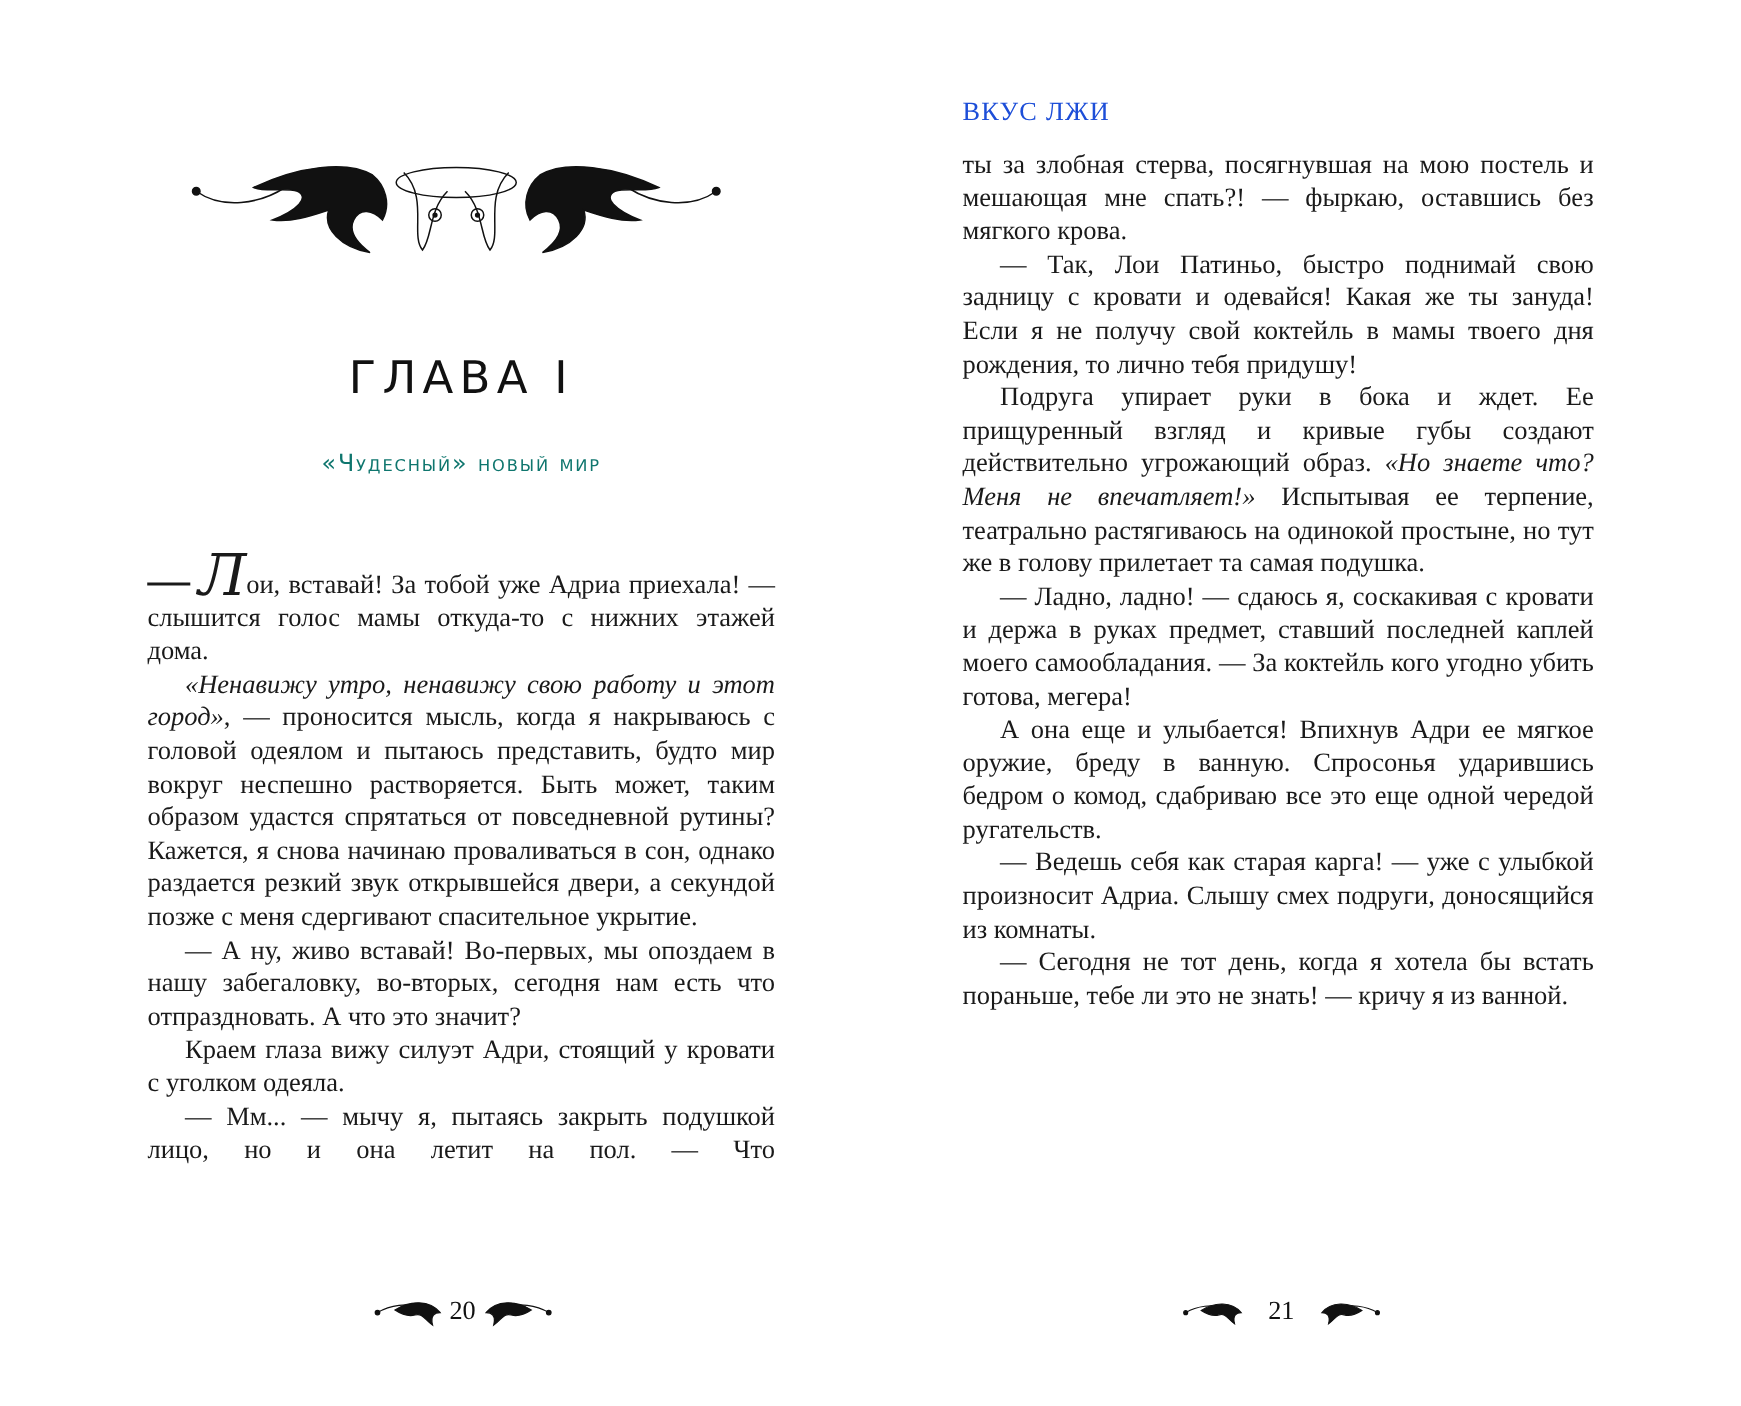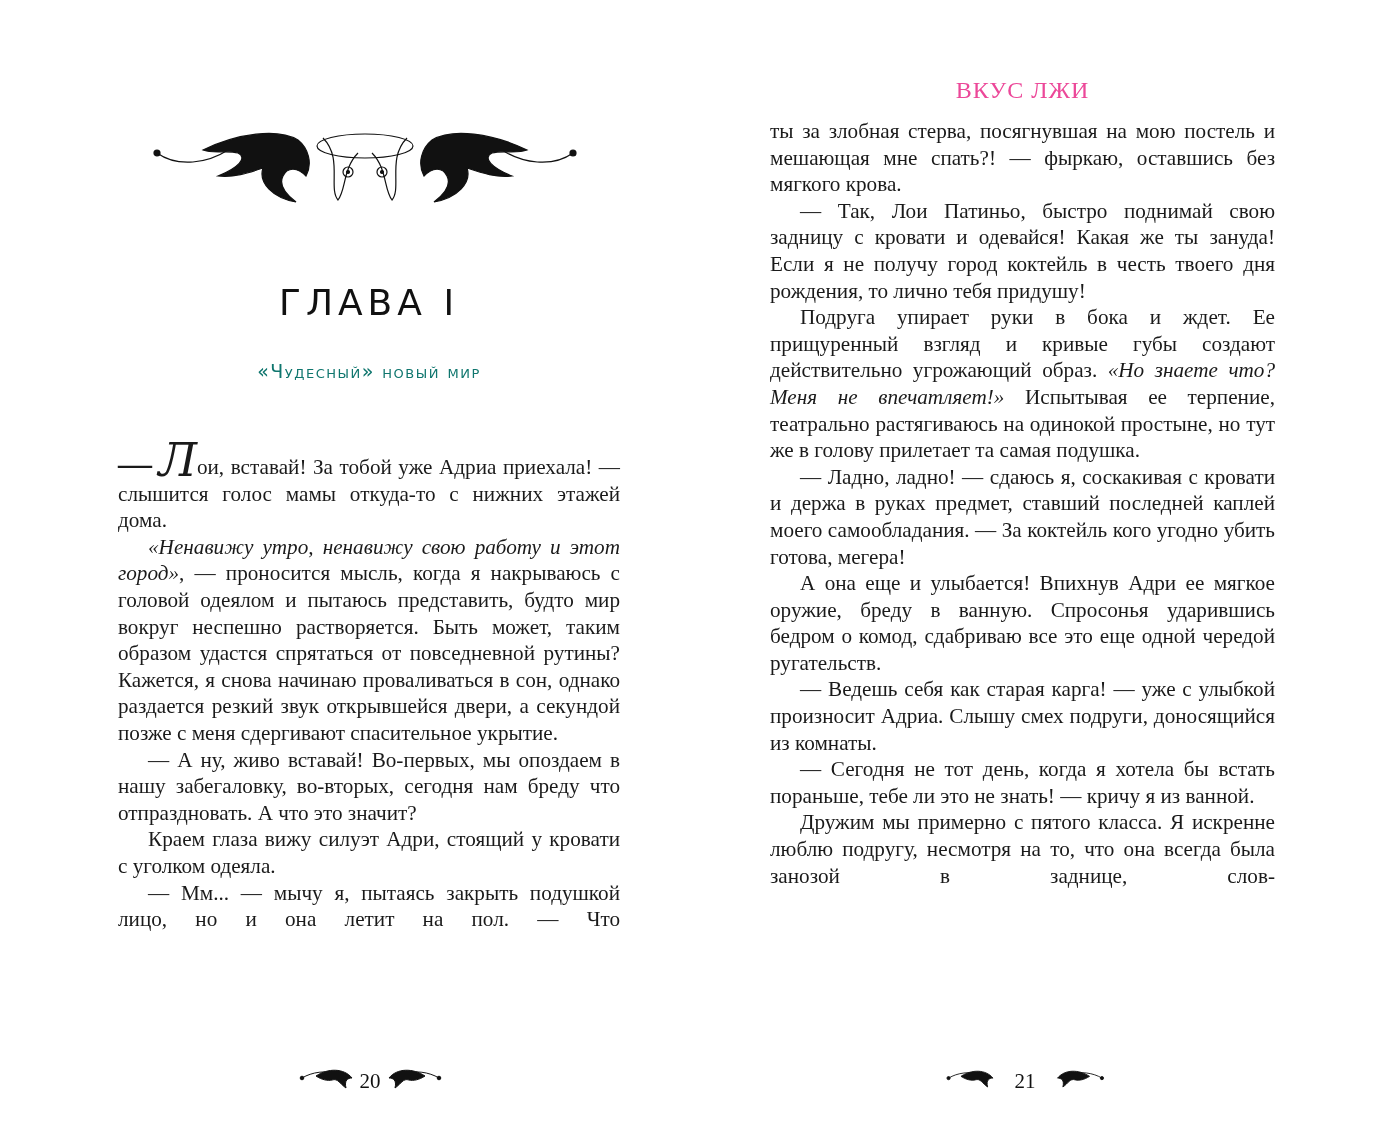--- a/index.html
+++ b/index.html
@@ -10,36 +10,36 @@
   .page-right { left: 696px; width: 697px; }
 
   .ornament-top { position: absolute; left: 148px; top: 128px; width: 434px; height: 80px; }
   .chapter-title { position: absolute; left: 118px; width: 502px; top: 282px; text-align: center;
                    font-family: "DejaVu Sans", sans-serif; font-size: 36px; letter-spacing: 5px;
                    font-weight: normal; color: #111; }
   .chapter-subtitle { position: absolute; left: 118px; width: 502px; top: 360px; text-align: center;
                       font-family: "DejaVu Sans", sans-serif; font-size: 19px; letter-spacing: 1.5px;
                       font-variant: small-caps; color: #0f766e; }
 
-  .running-head { position: absolute; left: 770px; width: 505px; top: 77px; text-align: center;
-                  font-size: 24px; letter-spacing: 1px; color: #ec4899; }
+  .running-head { position: absolute; left: 770px; width: 505px; top: 77px; text-align: left;
+                  font-size: 21px; letter-spacing: 1px; color: #1d4ed8; }
 
   .text-col { position: absolute; font-size: 21.2px; line-height: 26.6px; text-align: justify;
               hyphens: manual; }
   .text-left { left: 118px; width: 502px; top: 450px; }
   .text-right { left: 770px; width: 505px; top: 118px; }
   .text-col p { margin: 0; text-indent: 30px; }
   .text-col p.noindent { text-indent: 0; }
   .text-col p.lastjust { text-align-last: justify; }
   .dropcap { font-family: "DejaVu Serif", serif; font-size: 46px; font-style: italic;
              line-height: 20px; vertical-align: -2px; }
   .dropdash { font-size: 34px; font-weight: bold; line-height: 20px; vertical-align: -1px; }
   em { font-style: italic; }
 
-  .folio { position: absolute; top: 1060px; height: 34px; display: flex; align-items: flex-end;
+  .folio { position: absolute; top: 1036px; height: 34px; display: flex; align-items: flex-start;
            justify-content: center; gap: 4px; }
   .folio-left { left: 290px; width: 160px; }
   .folio-right { left: 945px; width: 160px; gap: 18px; }
   .folio-num { font-size: 21px; color: #111; }
   .folio svg { width: 58px; height: 30px; }
 </style>
 </head>
 <body>
 
 <div class="page page-left">
@@ -64,21 +64,21 @@
       <circle cx="234" cy="44" r="1.5"></circle>
     </g>
   </svg>
 
   <div class="chapter-title">ГЛАВА I</div>
   <div class="chapter-subtitle">«Чудесный» новый мир</div>
 
   <div class="text-col text-left">
     <p class="noindent"><span class="dropdash">—</span> <span class="dropcap">Л</span><span>ои, вставай! За тобой уже Адриа при­ехала! — слышится голос мамы откуда-то с нижних этажей дома.</span></p>
     <p><em>«Ненавижу утро, ненавижу свою работу и этот город»</em><span>, — проносится мысль, когда я накрываюсь с головой одеялом и пытаюсь представить, будто мир вокруг неспешно рас­творяется. Быть может, таким образом удастся спрятаться от повседневной рутины? Кажется, я снова начинаю проваливаться в сон, однако раздается резкий звук открывшейся двери, а секундой позже с меня сдергивают спаси­тельное укрытие.</span></p>
-    <p>— А ну, живо вставай! Во-первых, мы опо­здаем в нашу забегаловку, во-вторых, сегодня нам бреду что отпраздновать. А что это значит?</p>
+    <p>— А ну, живо вставай! Во-первых, мы опо­здаем в нашу забегаловку, во-вторых, сегодня нам есть что отпраздновать. А что это значит?</p>
     <p>Краем глаза вижу силуэт Адри, стоящий у кровати с уголком одеяла.</p>
     <p class="lastjust">— Мм... — мычу я, пытаясь закрыть по­душкой лицо, но и она летит на пол. — Что</p>
   </div>
 
   <div class="folio folio-left">
     <svg viewBox="0 0 58 30">
       <g fill="#111" stroke="#111" stroke-width="1">
         <circle cx="4" cy="14" r="1.8"></circle>
         <path d="M4 14 C 14 8, 28 6, 40 10" fill="none"></path>
         <path d="M18 12 C 30 4, 46 4, 54 14 C 50 14, 46 16, 48 24 C 42 20, 40 14, 34 16 C 30 17, 24 16, 18 12 Z"></path>
@@ -94,27 +94,26 @@
     </svg>
   </div>
 </div>
 
 <div class="page page-right"></div>
 
 <div class="running-head">ВКУС ЛЖИ</div>
 
 <div class="text-col text-right">
   <p class="noindent">ты за злобная стерва, посягнувшая на мою постель и мешающая мне спать?! — фыркаю, оставшись без мягкого крова.</p>
-  <p>— Так, Лои Патиньо, быстро поднимай свою задницу с кровати и одевайся! Какая же ты зануда! Если я не получу город коктейль в честь твоего дня рождения, то лично тебя при­душу!</p>
+  <p>— Так, Лои Патиньо, быстро поднимай свою задницу с кровати и одевайся! Какая же ты зануда! Если я не получу свой коктейль в мамы твоего дня рождения, то лично тебя при­душу!</p>
   <p><span>Подруга упирает руки в бока и ждет. Ее прищуренный взгляд и кривые губы создают действительно угрожающий образ. </span><em>«Но знае­те что? Меня не впечатляет!»</em><span> Испытывая ее терпение, театрально растягиваюсь на одино­кой простыне, но тут же в голову прилетает та самая подушка.</span></p>
   <p>— Ладно, ладно! — сдаюсь я, соскакивая с кровати и держа в руках предмет, ставший последней каплей моего самообладания. — За коктейль кого угодно убить готова, ме­гера!</p>
   <p>А она еще и улыбается! Впихнув Адри ее мягкое оружие, бреду в ванную. Спросонья ударившись бедром о комод, сдабриваю все это еще одной чередой ругательств.</p>
   <p>— Ведешь себя как старая карга! — уже с улыбкой произносит Адриа. Слышу смех по­други, доносящийся из комнаты.</p>
   <p>— Сегодня не тот день, когда я хотела бы встать пораньше, тебе ли это не знать! — кри­чу я из ванной.</p>
-  <p class="lastjust">Дружим мы примерно с пятого класса. Я искренне люблю подругу, несмотря на то, что она всегда была занозой в заднице, слов-</p>
 </div>
 
 <div class="folio folio-right">
   <svg viewBox="0 0 58 30">
     <g fill="#111" stroke="#111" stroke-width="1">
       <circle cx="4" cy="14" r="1.8"></circle>
       <path d="M4 14 C 14 8, 28 6, 40 10" fill="none"></path>
       <path d="M18 12 C 30 4, 46 4, 54 14 C 50 14, 46 16, 48 24 C 42 20, 40 14, 34 16 C 30 17, 24 16, 18 12 Z"></path>
     </g>
   </svg>

